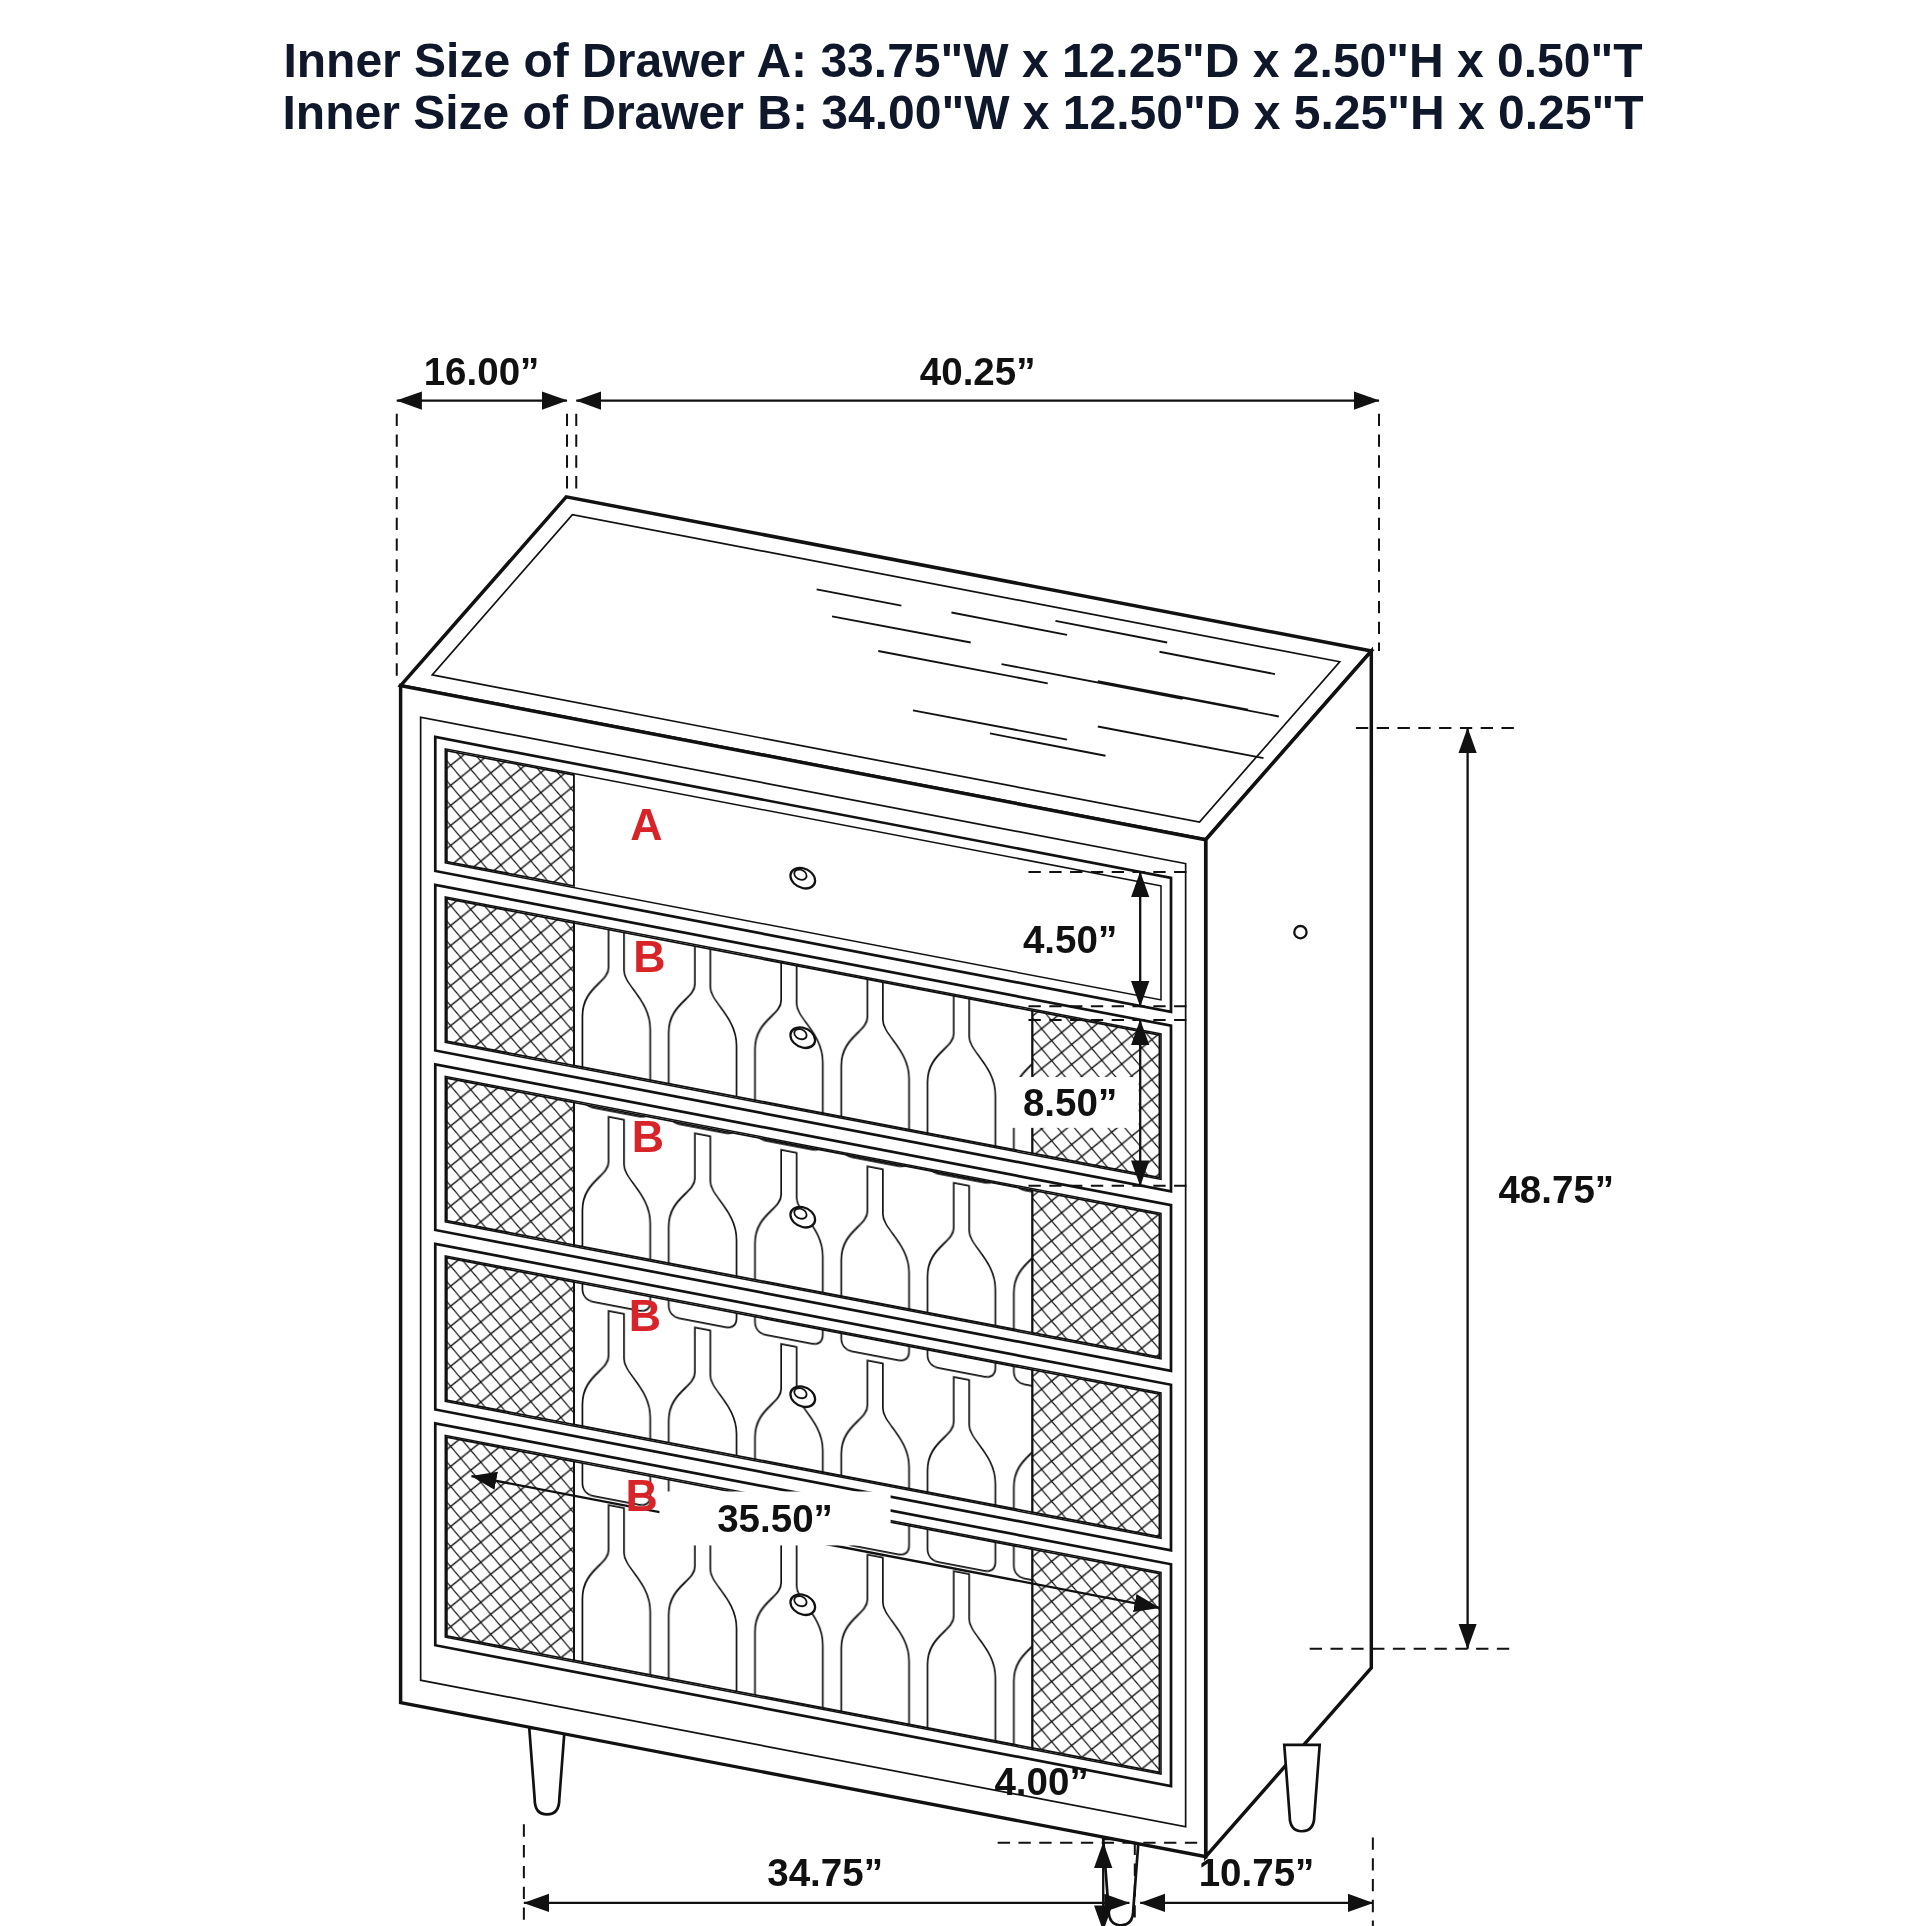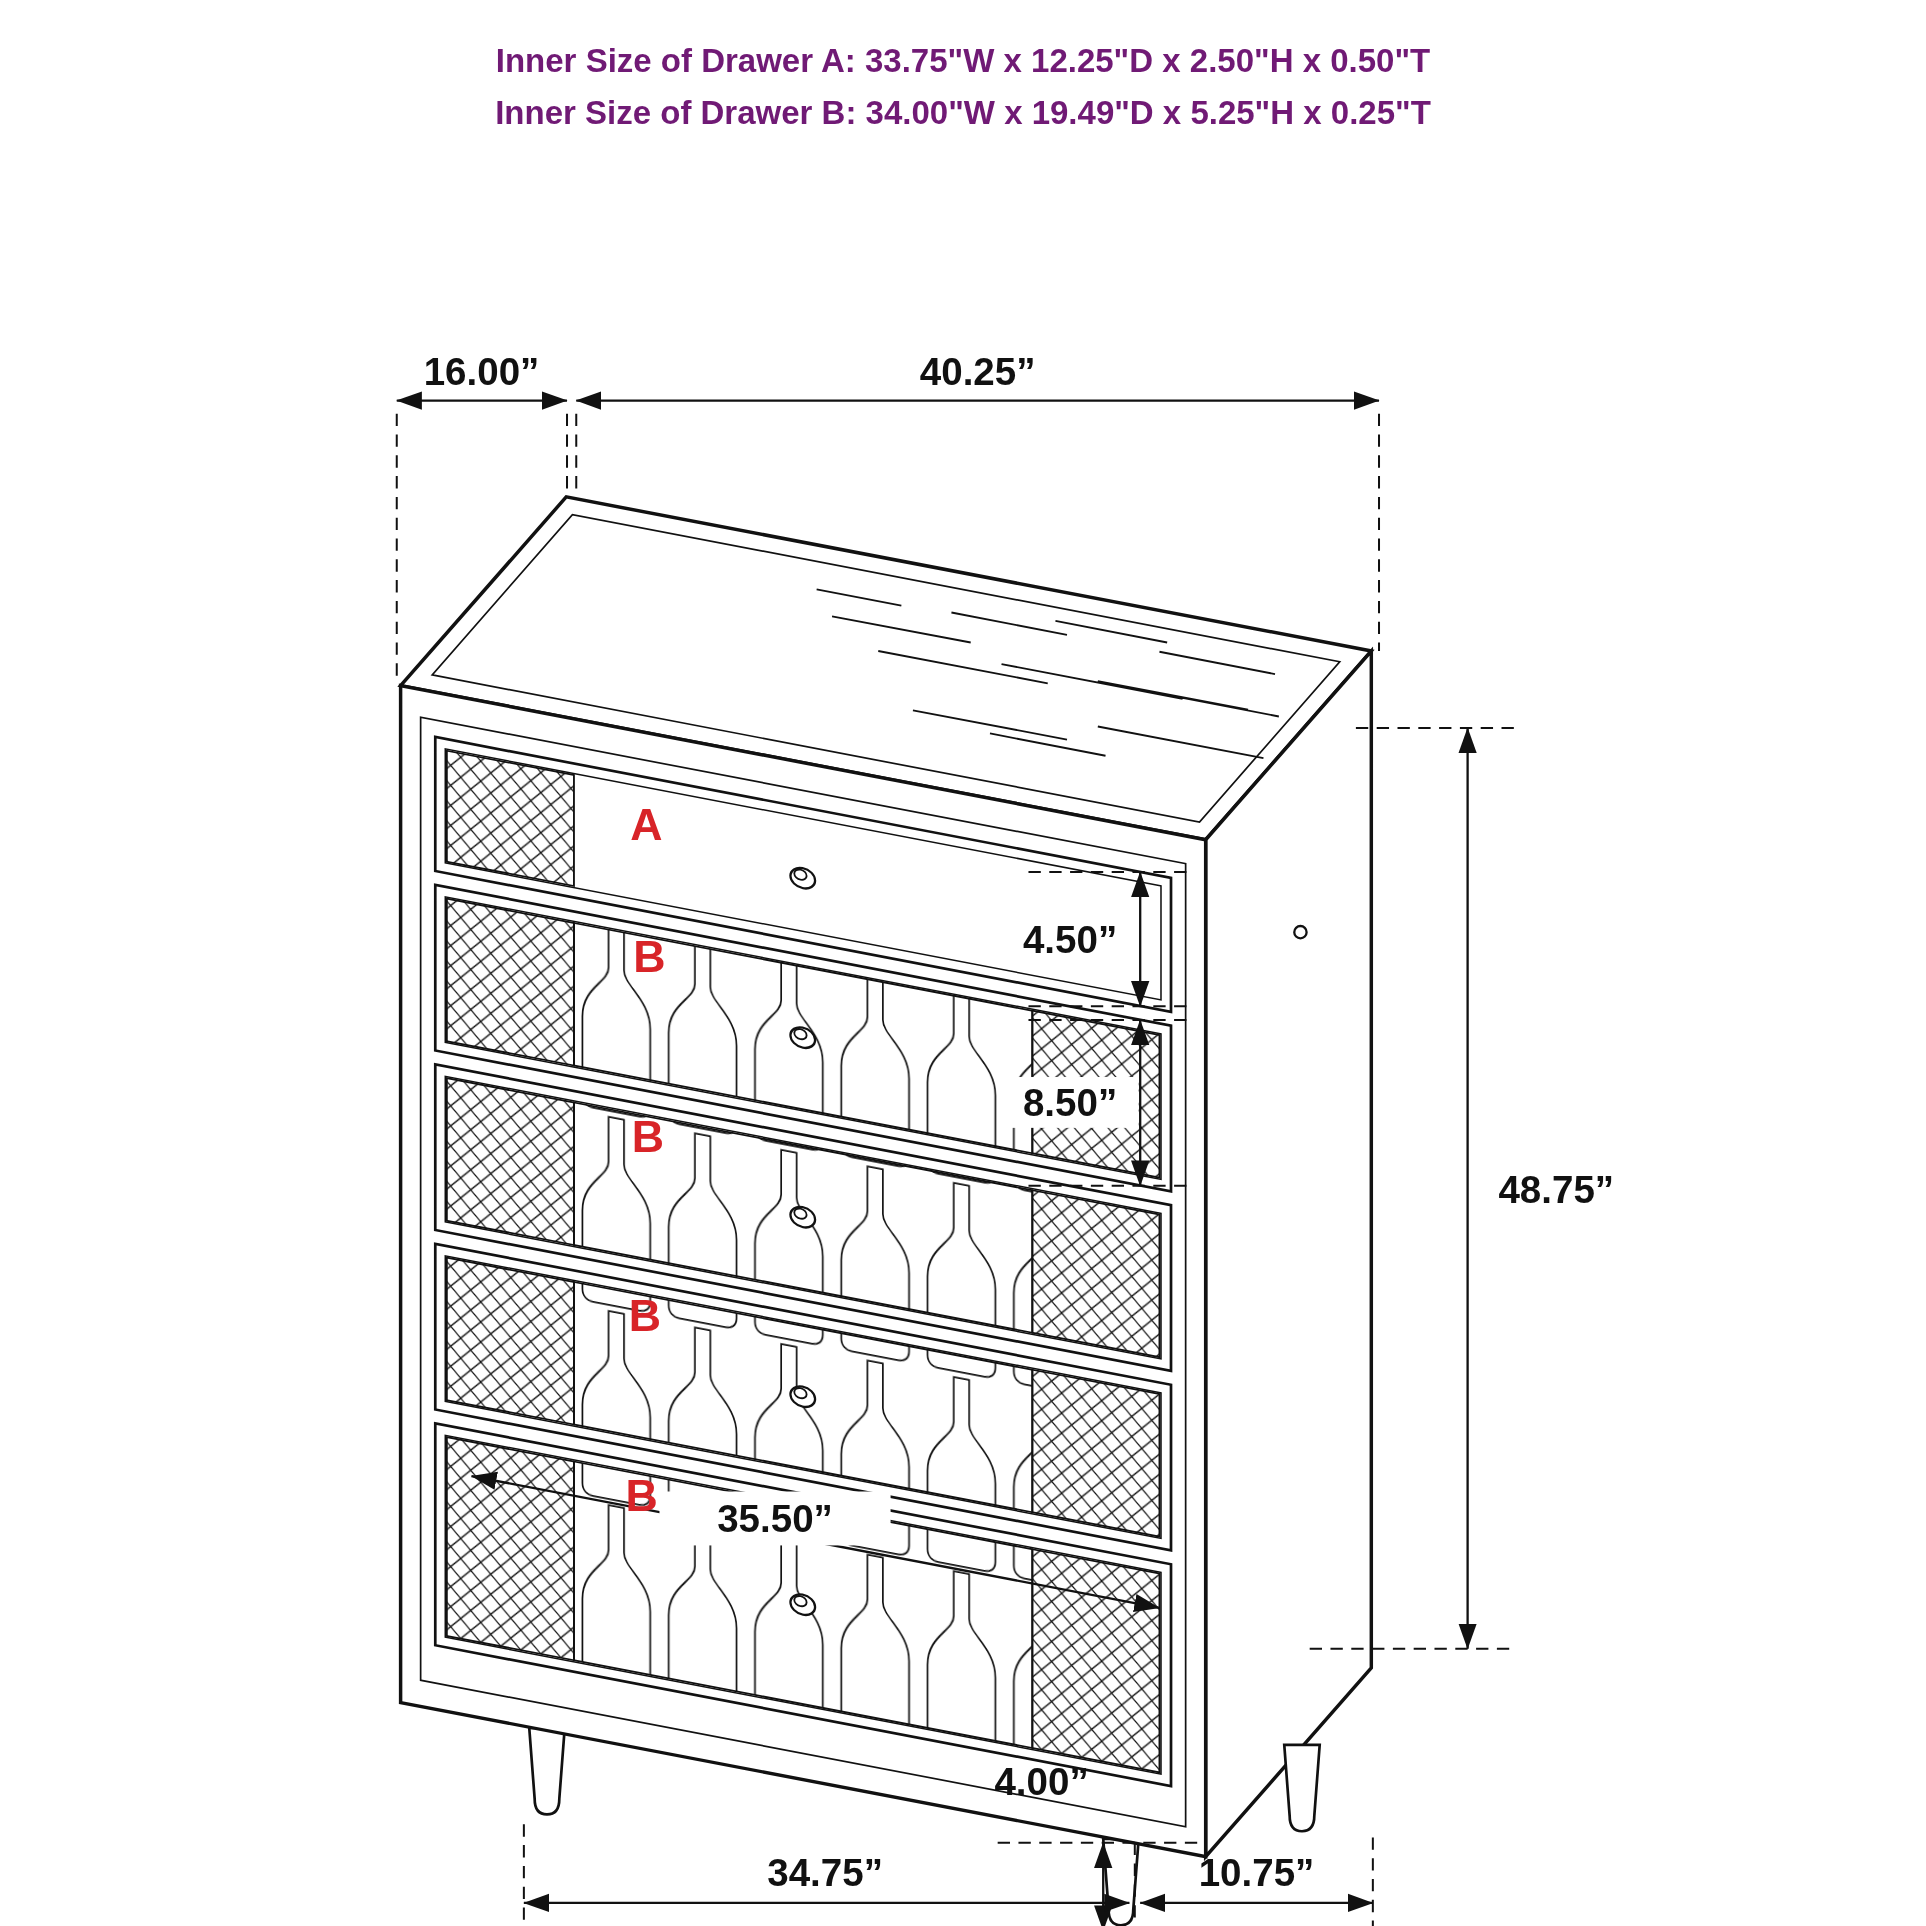--- a/index.html
+++ b/index.html
@@ -1,19 +1,19 @@
 <!DOCTYPE html>
 <html style="font-size:12.3px"><head>
 <meta charset="utf-8">
 <style>
   html,body { margin:0; padding:0; background:#ffffff; }
   body { width:1926px; height:1926px; font-family:"Liberation Sans", sans-serif; }
   .page { position:relative; width:1926px; height:1926px; background:#ffffff; overflow:hidden; }
-  .title-block { position:absolute; top:35px; left:0; width:100%; text-align:center; color:#701a75;
-                 font-weight:bold; font-size:33px; line-height:52px; }
+  .title-block { position:absolute; top:35px; left:0; width:100%; text-align:center; color:#0f172a;
+                 font-weight:bold; font-size:48px; line-height:52px; }
   svg.drawing { position:absolute; left:0; top:0; }
   svg text { font-family:"Liberation Sans", sans-serif; }
   .dim    { font-size:50px; font-weight:bold; fill:#111; }
   .redlab { font-size:58px; font-weight:bold; fill:#d82428; }
   .face   { fill:#ffffff; stroke:#111; stroke-width:4.5; stroke-linejoin:miter; }
   .thin   { fill:none; stroke:#111; stroke-width:2.2; }
   .grain  { fill:none; stroke:#111; stroke-width:2.4; }
   .dout   { fill:#ffffff; stroke:#111; stroke-width:3.5; }
   .din    { fill:none; stroke:#111; stroke-width:2; }
   .panel  { fill:url(#xhatch); stroke:#111; stroke-width:2.4; }
@@ -25,21 +25,21 @@
   .dash   { fill:none; stroke:#111; stroke-width:2.6; stroke-dasharray:16 11; }
   .lblbg  { fill:#ffffff; }
 </style>
 </head>
 <body>
 
 <div class="page">
 
   <div class="title-block">
     <div>Inner Size of Drawer A: 33.75"W x 12.25"D x 2.50"H x 0.50"T</div>
-    <div>Inner Size of Drawer B: 34.00"W x 19.49"D x 5.25"H x 0.25"T</div>
+    <div>Inner Size of Drawer B: 34.00"W x 12.50"D x 5.25"H x 0.25"T</div>
   </div>
 
   <svg class="drawing" width="1926" height="1926" viewBox="0 0 2500 2500">
     <defs>
       <marker id="arw" viewBox="0 0 10 10" refX="9.6" refY="5" markerWidth="34" markerHeight="34" markerUnits="userSpaceOnUse" orient="auto-start-reverse">
         <path d="M0,1.5 L9.8,5 L0,8.5 Z" fill="#111"></path>
       </marker>
       <pattern id="xhatch" width="26" height="26" patternUnits="userSpaceOnUse">
         <path d="M0,0 L26,26 M26,0 L0,26" stroke="#111" stroke-width="1.7" fill="none"></path>
       </pattern>

